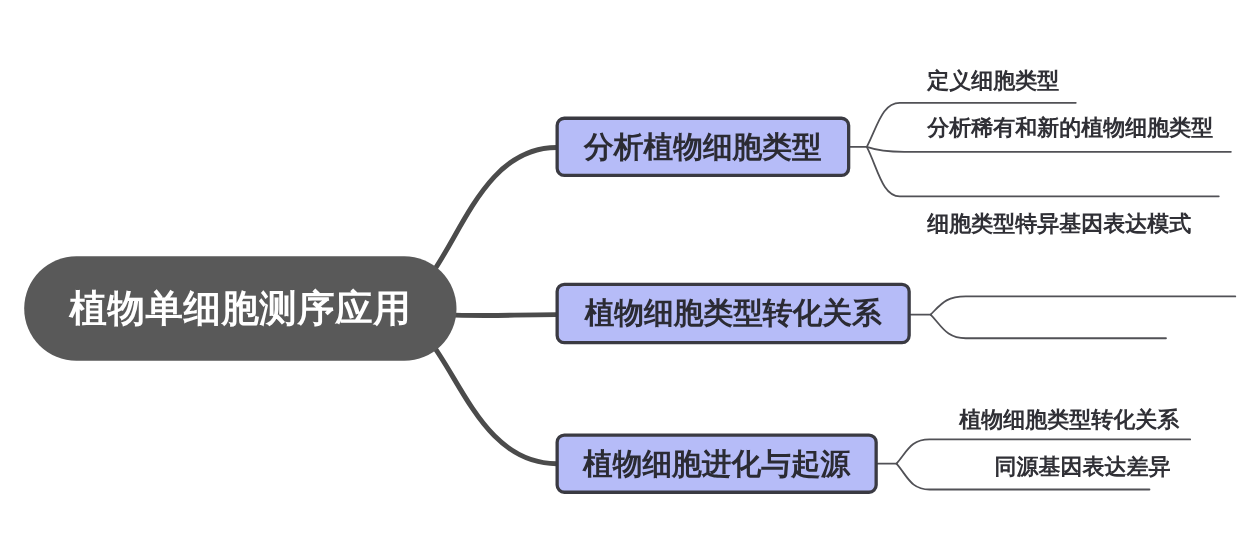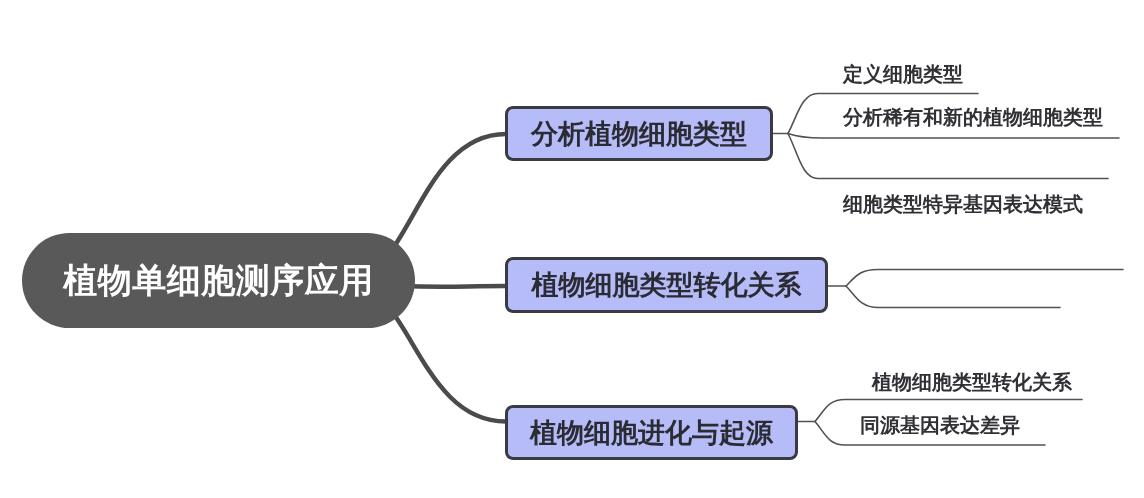--- a/index.html
+++ b/index.html
@@ -28,35 +28,35 @@
   }
   .branch{
     background:var(--branch-fill,#b6bcf8);
     border:3px solid var(--branch-border,#3a3a42);
     border-radius:8px;
     color:var(--branch-text,#2b2b33);
     font-size:27px;font-weight:700;
   }
   .branch.b1{left:505px;top:106px;width:268px;height:55px;}
   .branch.b2{left:505px;top:257px;width:323px;height:56px;}
-  .branch.b3{left:505px;top:394px;width:293px;height:55px;margin-top:11px;}
+  .branch.b3{left:505px;top:394px;width:293px;height:55px;}
 
   .leaf{
     position:absolute;
     color:var(--leaf-text,#303036);
     font-size:20px;font-weight:700;line-height:1;
     white-space:nowrap;
   }
   .leaf.p11{left:843px;top:64px;}
   .leaf.p12{left:843px;top:107px;}
   .leaf.p13{left:843px;top:150px;margin-top:44px;}
   .leaf.p21{left:897px;top:237px;}
   .leaf.p22{left:897px;top:277px;}
   .leaf.p31{left:872px;top:372px;}
-  .leaf.p32{left:860px;top:415px;}
+  .leaf.p32{left:904px;top:415px;}
 </style>
 </head>
 <body>
 
 <div class="canvas">
 
   <svg class="lines" viewBox="0 0 1144 498" xmlns="http://www.w3.org/2000/svg">
 
     <path class="main-line" d="M 368 272 C 412 252 428 134 506 134"></path>
     <path class="main-line" d="M 400 286 C 450 288 462 286 506 286"></path>

